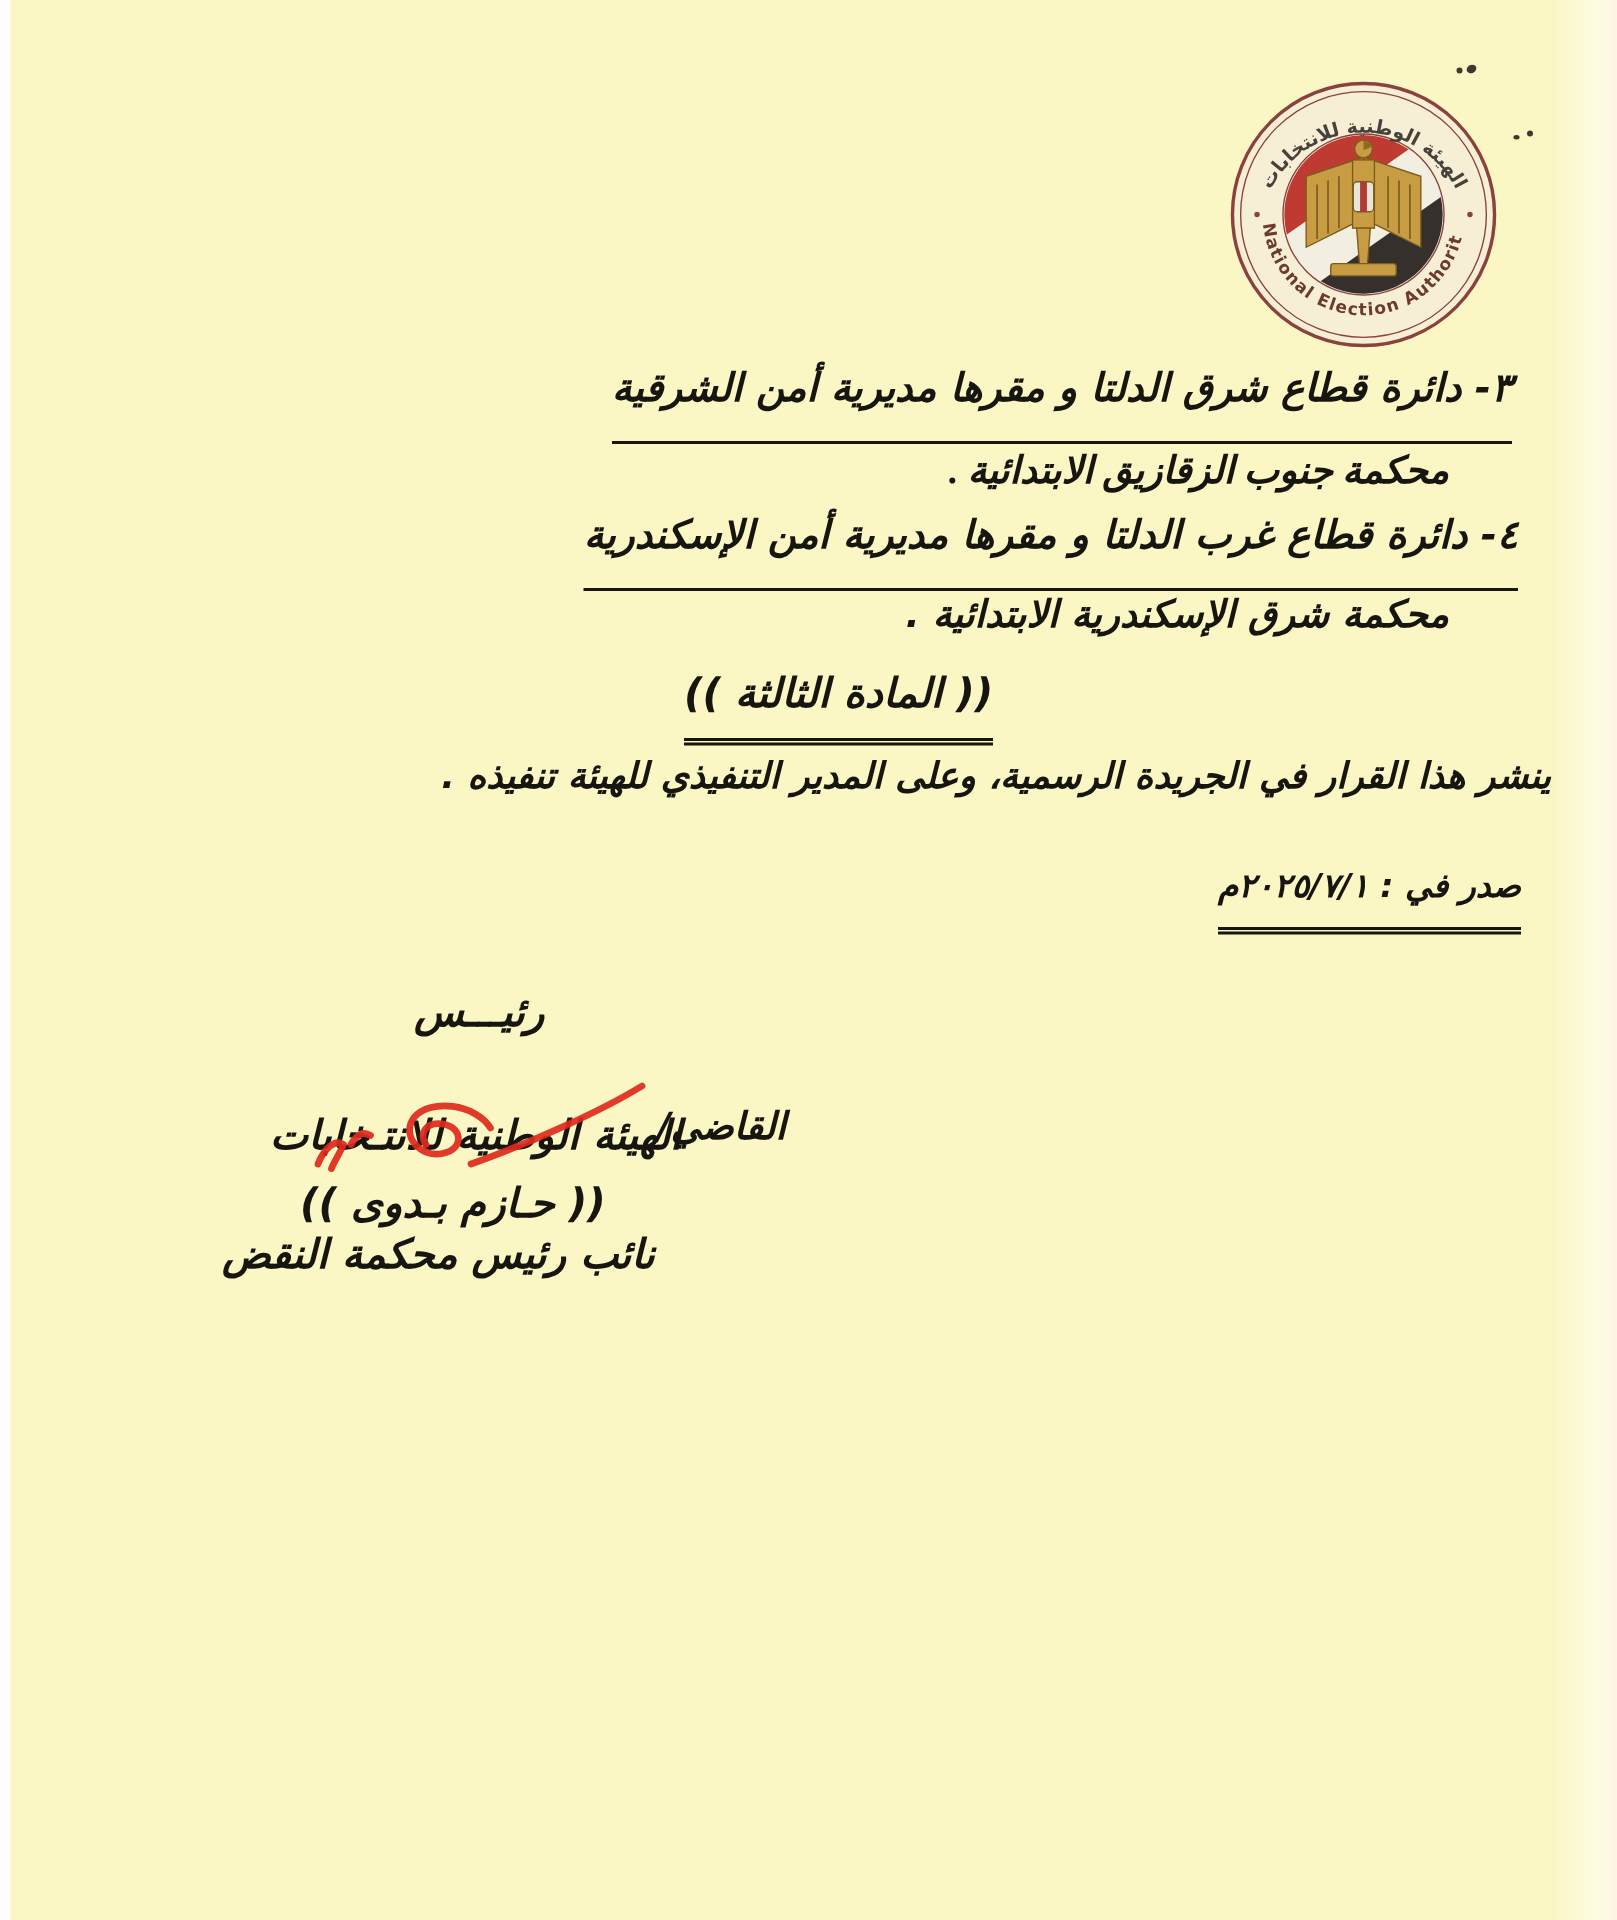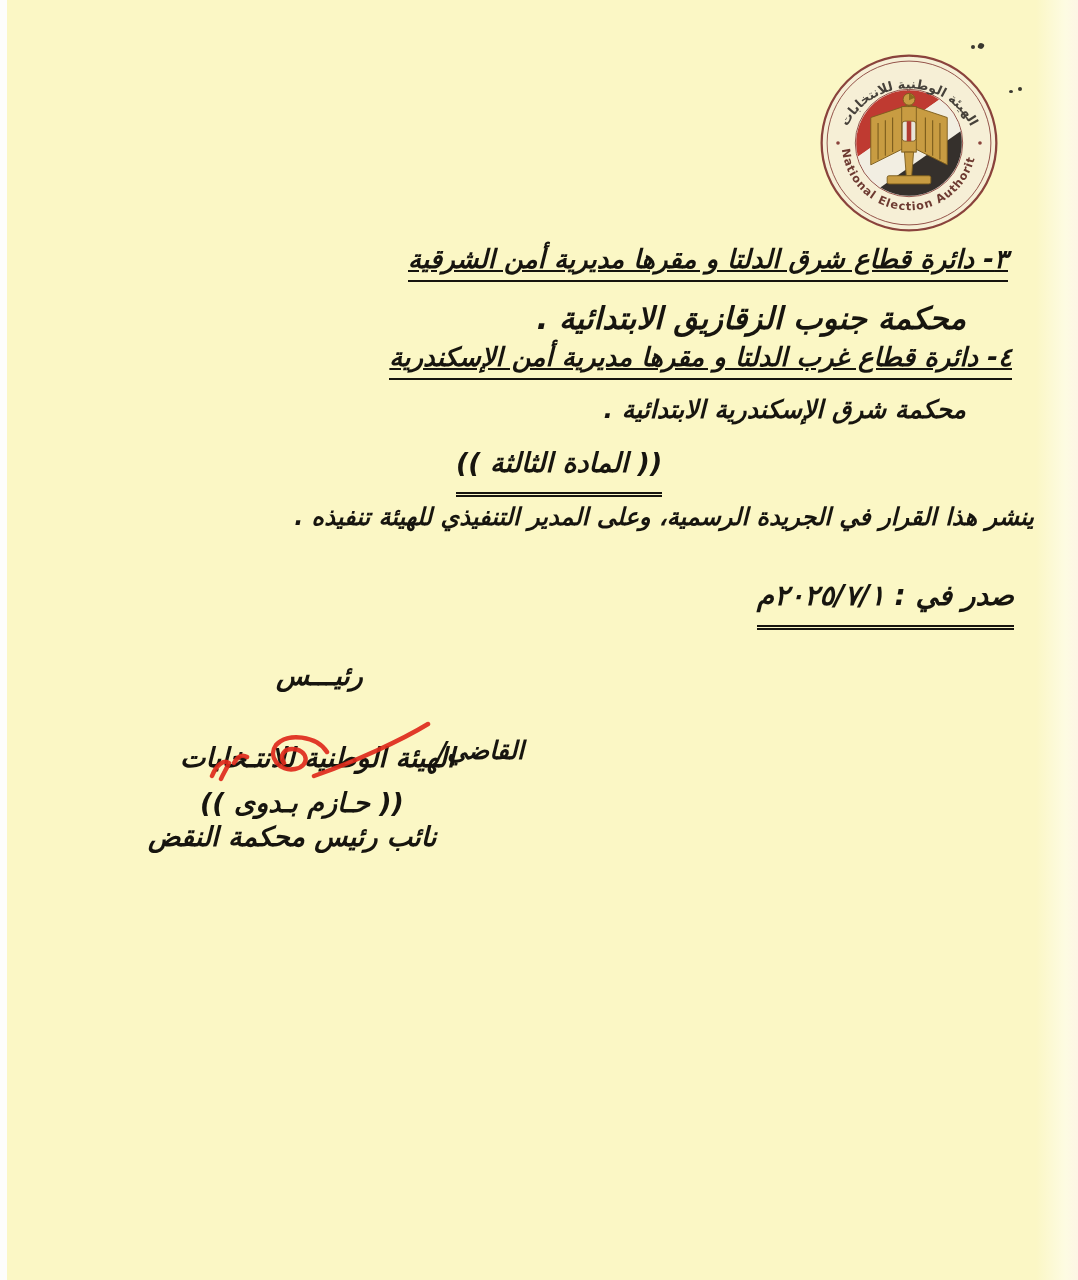--- a/index.html
+++ b/index.html
@@ -21,30 +21,30 @@
   }
   .txt{
     position:absolute;
     direction:rtl;
     white-space:nowrap;
     color:#17150f;
     font-weight:700;
     font-style:italic;
     line-height:1.25;
   }
-  .u{ border-bottom:2.5px solid #17150f; padding-bottom:4px;text-decoration:underline; }
+  .u{ border-bottom:2.5px solid #17150f; padding-bottom:18px; }
   .uu{ border-bottom:5px double #17150f; padding-bottom:12px; }
 
   #item3-heading{ top:243px; right:70px; font-size:26px; }
-  #item3-court  { top:299px; right:112px; font-size:31px; }
+  #item3-court  { top:299px; right:112px; font-size:25px;font-family:Liberation Serif, serif; }
   #item4-heading{ top:341px; right:66px; font-size:26px; }
   #item4-court  { top:394px; right:112px; font-size:25px; }
   #article-heading{ top:446px; left:456px; font-size:27px; }
   #article-body { top:502px; right:44px; font-size:24px; }
-  #issued-line  { top:578px; right:64px; font-size:28px; }
+  #issued-line  { top:578px; right:64px; font-size:22px; }
 
   #sig-title{ top:659px; left:276px; font-size:27px; }
   #sig-org  { top:695px; left:180px; font-size:27px;margin-top:46px; }
   #sig-judge{ top:735px; left:438px; font-size:25px; }
   #sig-name { top:786px; left:200px; font-size:27px; }
   #sig-role { top:820px; left:148px; font-size:27px; }
 
   #seal{ position:absolute; left:818px; top:52px; width:182px; height:182px; }
   #sig-scribble{ position:absolute; left:192px; top:714px; width:248px; height:84px; }
 

